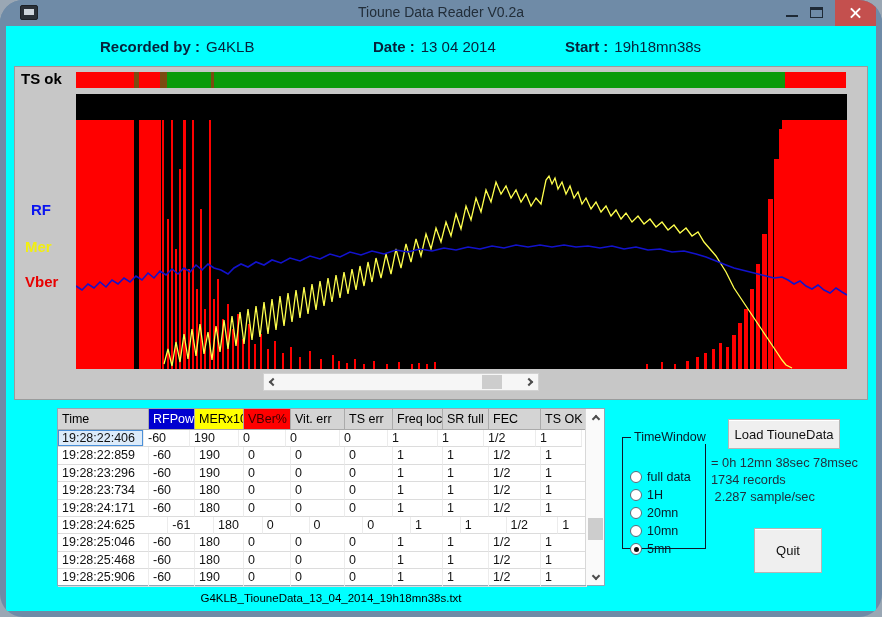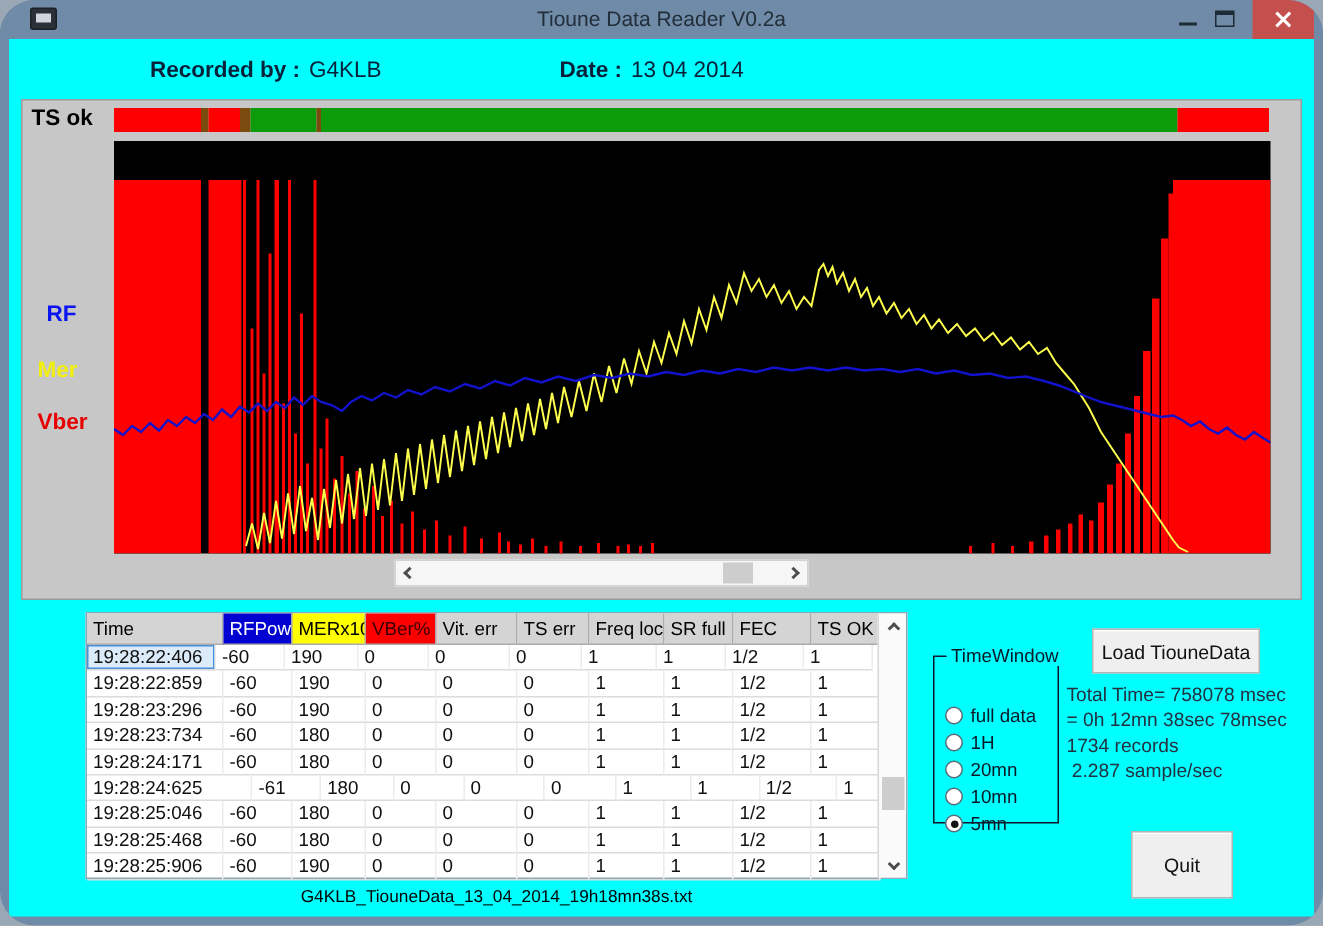--- a/index.html
+++ b/index.html
@@ -62,21 +62,21 @@
   .group-title{position:absolute;left:8px;top:-8px;background:#00ffff;padding:0 3px;font-size:12.5px;color:#0a1a28;}
   .radios{position:absolute;left:7px;top:30px;}
   .radio-row{display:flex;align-items:center;height:18px;}
   .radio{width:12px;height:12px;border-radius:50%;background:#fff;border:1px solid #5a6b7a;position:relative;flex:0 0 12px;}
   .radio.on::after{content:"";position:absolute;left:2.5px;top:2.5px;width:5px;height:5px;border-radius:50%;background:#111;}
   .radio-label{margin-left:5px;font-size:12.5px;color:#0a1a28;white-space:nowrap;}
   
   .pushbtn{position:absolute;background:#efefef;border:1px solid #b5b5b5;box-shadow:inset 0 1px 0 #fff;
     font-size:13px;color:#111;display:flex;align-items:center;justify-content:center;cursor:default;}
   .btn-load{left:722px;top:393px;width:112px;height:30px;}
-  .btn-quit{left:748px;top:528px;width:68px;height:45px;}
+  .btn-quit{left:748px;top:502px;width:68px;height:45px;}
   .stats{position:absolute;left:705px;top:428px;width:165px;font-size:12.8px;color:#22313f;}
   .stat-line{line-height:17px;white-space:pre;}
 </style>
 </head>
 <body>
 
 <div class="window">
 
   <div class="titlebar">
     <div class="app-icon"></div>
@@ -93,20 +93,23 @@
       </div>
   </div>
 
   <div class="content">
 
     <div class="hdr hdr-recorded">
       <b>Recorded by :</b><span>G4KLB</span>
     </div>
     <div class="hdr hdr-date">
       <b>Date :</b><span>13 04 2014</span>
+    </div>
+    <div class="hdr hdr-start">
+      <b>Start :</b><span>19h18mn38s</span>
     </div>
 
     <div class="panel">
       <div class="ts-label">TS ok</div>
       <div class="ts-bar">
           <div style="width: 58px; background: rgb(255, 0, 0);"></div>
           <div style="width: 5px; background: rgb(123, 75, 16);"></div>
           <div style="width: 21px; background: rgb(255, 0, 0);"></div>
           <div style="width: 7px; background: rgb(123, 75, 16);"></div>
           <div style="width: 44px; background: rgb(11, 155, 11);"></div>
@@ -351,21 +354,20 @@
           </div>
           <div class="radio-row">
             <span class="radio on"></span>
             <span class="radio-label">5mn</span>
           </div>
         </div>
     </div>
 
     <div class="pushbtn btn-load">Load TiouneData</div>
     <div class="stats">
-        <div class="stat-line">Total Time= 758078 msec</div>
         <div class="stat-line">= 0h 12mn 38sec 78msec</div>
         <div class="stat-line">1734 records</div>
         <div class="stat-line"> 2.287 sample/sec</div>
       </div>
     <div class="pushbtn btn-quit">Quit</div>
 
   </div>
 </div>
 
 </body></html>

